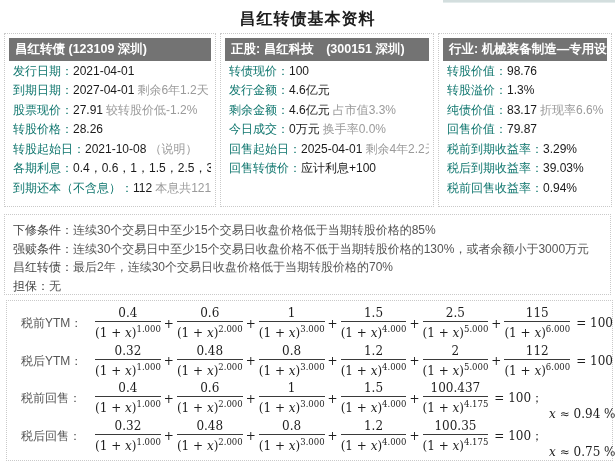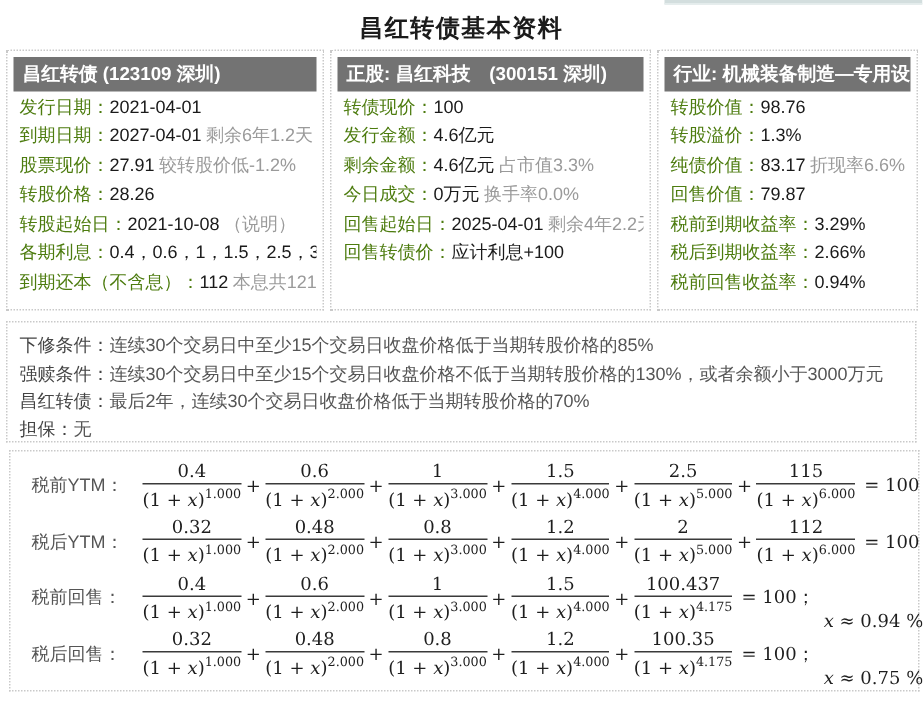--- a/index.html
+++ b/index.html
@@ -29,21 +29,21 @@
   .col-2 { width:214px; }
   .col-3 { width:174px; }
   .col-header {
     background:#737373; color:#fff; font-weight:bold; font-size:12.5px;
     padding:4px 6px 5px 6px; line-height:14px; white-space:nowrap; overflow:hidden;
   }
   .row {
     font-size:12px; line-height:19px; padding-left:4px; white-space:nowrap;
     overflow:hidden; color:#222; margin-top:0.5px;
   }
-  .lab { color:#4d7c0f; }
+  .lab { color:#0f766e; }
   .val { color:#1a1a1a; font-weight:500; }
   .extra { color:#9a9a9a; margin-left:3px; }
   .conditions {
     position:absolute; left:4px; top:214px; width:607px; height:81px;
     border:1px dotted #c9c9c9; padding:6px 8px 0 8px;
   }
   .cond-row { font-size:12px; line-height:18.5px; color:#555; white-space:nowrap; }
   .cond-lab { color:#444; }
   .formulas {
     position:absolute; left:6px; top:300px; width:607px; height:161px;
@@ -94,21 +94,21 @@
       <div class="row"><span class="lab">回售起始日：</span><span class="val">2025-04-01</span><span class="extra">剩余4年2.2天</span></div>
       <div class="row"><span class="lab">回售转债价：</span><span class="val">应计利息+100</span></div>
     </div>
     <div class="col col-3">
       <div class="col-header">行业: 机械装备制造—专用设</div>
       <div class="row"><span class="lab">转股价值：</span><span class="val">98.76</span></div>
       <div class="row"><span class="lab">转股溢价：</span><span class="val">1.3%</span></div>
       <div class="row"><span class="lab">纯债价值：</span><span class="val">83.17</span><span class="extra">折现率6.6%</span></div>
       <div class="row"><span class="lab">回售价值：</span><span class="val">79.87</span></div>
       <div class="row"><span class="lab">税前到期收益率：</span><span class="val">3.29%</span></div>
-      <div class="row"><span class="lab">税后到期收益率：</span><span class="val">2.66%</span></div>
+      <div class="row"><span class="lab">税后到期收益率：</span><span class="val">39.03%</span></div>
       <div class="row"><span class="lab">税前回售收益率：</span><span class="val">0.94%</span></div>
     </div>
   </div>
 
 <div class="conditions" id="conditions">
     <div class="cond-row"><span class="cond-lab">下修条件：</span><span class="cond-text">连续30个交易日中至少15个交易日收盘价格低于当期转股价格的85%</span></div>
     <div class="cond-row"><span class="cond-lab">强赎条件：</span><span class="cond-text">连续30个交易日中至少15个交易日收盘价格不低于当期转股价格的130%，或者余额小于3000万元</span></div>
     <div class="cond-row"><span class="cond-lab">昌红转债：</span><span class="cond-text">最后2年，连续30个交易日收盘价格低于当期转股价格的70%</span></div>
     <div class="cond-row"><span class="cond-lab">担保：</span><span class="cond-text">无</span></div>
   </div>

